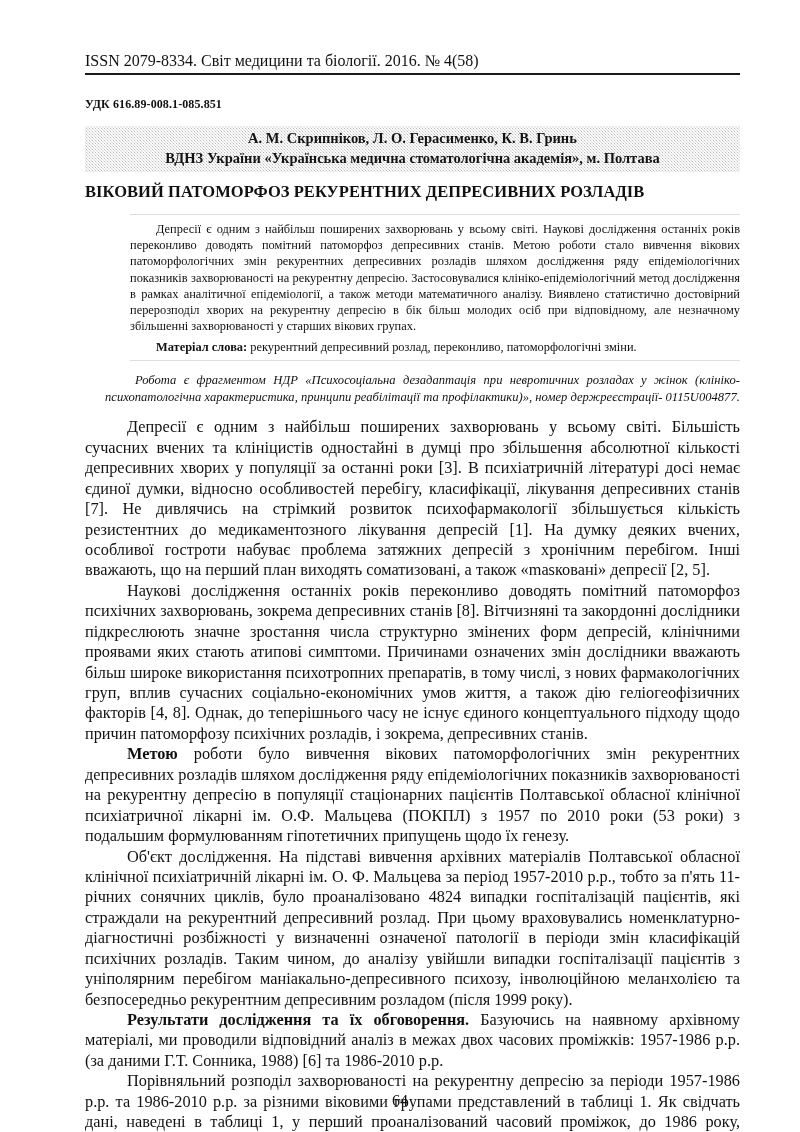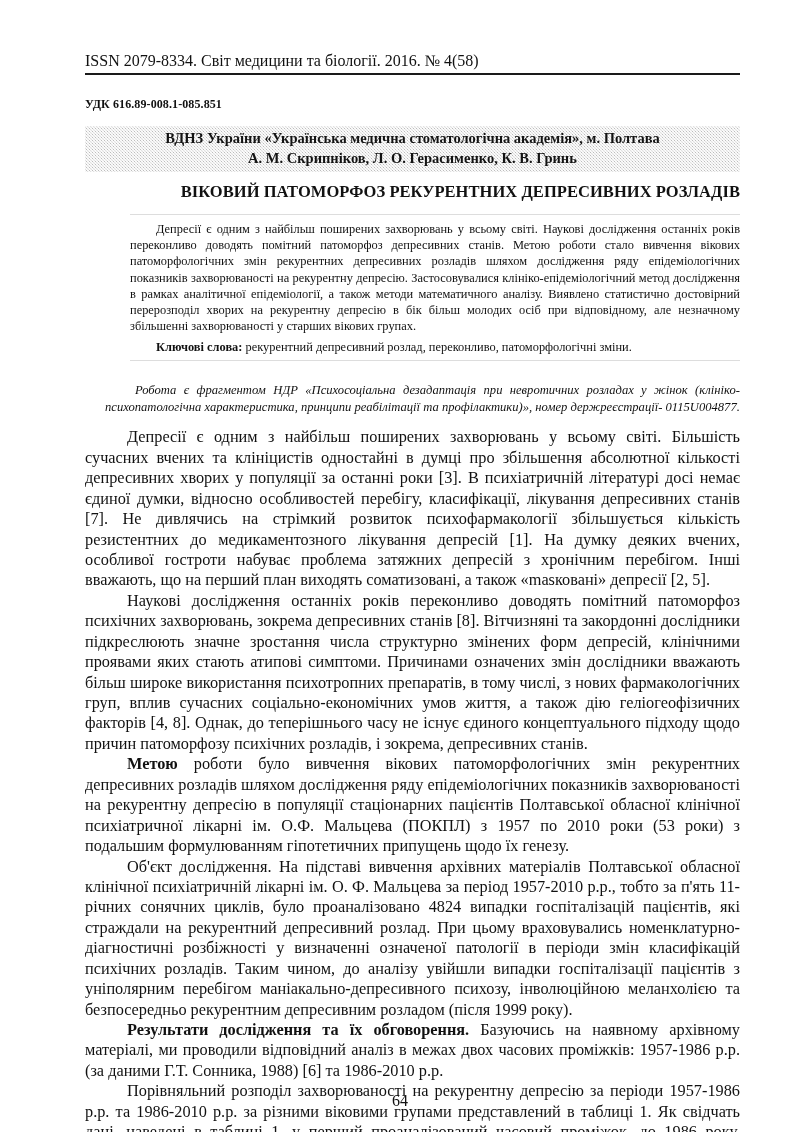--- a/index.html
+++ b/index.html
@@ -57,21 +57,21 @@
     font-weight: bold;
     font-size: 14.5px;
     line-height: 1.35;
     color: #131313;
     text-shadow: 0 0 1px rgba(255,255,255,.35);
   }
 
   
   .article-title {
     margin-top: 10px;
-    text-align: right;
+    text-align: left;
     font-weight: bold;
     font-size: 16.5px;
     letter-spacing: 0.05px;
     white-space: nowrap;
   }
 
   
   .abstract-block {
     margin-top: 12px;
     margin-left: 45px;
@@ -89,21 +89,21 @@
   }
   .abstract-block p.keywords {
     margin-top: 5px;
   }
   .abstract-block .kw-label {
     font-weight: bold;
   }
 
   
   .funding {
-    margin-top: 21px;
+    margin-top: 11px;
     margin-left: 20px;
     width: 635px;
     font-style: italic;
     font-size: 12.6px;
     line-height: 1.32;
     text-align: justify;
     text-indent: 30px;
   }
 
   
@@ -139,29 +139,29 @@
 <div class="page">
 
   <div class="content">
 
     <div>ISSN 2079-8334. Світ медицини та біології. 2016. № 4(58)</div>
     <div class="runhead-rule"></div>
 
     <div class="udc">УДК 616.89-008.1-085.851</div>
 
     <div class="authors-band">
+      <div class="line">А. М. Скрипніков, Л. О. Герасименко, К. В. Гринь</div>
       <div class="line">ВДНЗ України «Українська медична стоматологічна академія», м. Полтава</div>
-      <div class="line">А. М. Скрипніков, Л. О. Герасименко, К. В. Гринь</div>
     </div>
 
     <div class="article-title">ВІКОВИЙ ПАТОМОРФОЗ РЕКУРЕНТНИХ ДЕПРЕСИВНИХ РОЗЛАДІВ</div>
 
     <div class="abstract-block">
       <p>Депресії є одним з найбільш поширених захворювань у всьому світі. Наукові дослідження останніх років переконливо доводять помітний патоморфоз депресивних станів. Метою роботи стало вивчення вікових патоморфологічних змін рекурентних депресивних розладів шляхом дослідження ряду епідеміологічних показників захворюваності на рекурентну депресію. Застосовувалися клініко-епідеміологічний метод дослідження в рамках аналітичної епідеміології, а також методи математичного аналізу. Виявлено статистично достовірний перерозподіл хворих на рекурентну депресію в бік більш молодих осіб при відповідному, але незначному збільшенні захворюваності у старших вікових групах.</p>
-      <p class="keywords"><span class="kw-label">Ключові слова:</span><span> рекурентний депресивний розлад, переконливо, патоморфологічні зміни.</span></p>
+      <p class="keywords"><span class="kw-label">Матеріал слова:</span><span> рекурентний депресивний розлад, переконливо, патоморфологічні зміни.</span></p>
     </div>
 
     <div class="funding">Робота є фрагментом НДР «Психосоціальна дезадаптація при невротичних розладах у жінок (клініко-психопатологічна характеристика, принципи реабілітації та профілактики)», номер держреєстрації- 0115U004877.</div>
 
     <div class="body-text">
       <p><span class="lead"></span><span>Депресії є одним з найбільш поширених захворювань у всьому світі. Більшість сучасних вчених та клініцистів одностайні в думці про збільшення абсолютної кількості депресивних хворих у популяції за останні роки [3]. В психіатричній літературі досі немає єдиної думки, відносно особливостей перебігу, класифікації, лікування депресивних станів [7]. Не дивлячись на стрімкий розвиток психофармакології збільшується кількість резистентних до медикаментозного лікування депресій [1]. На думку деяких вчених, особливої гостроти набуває проблема затяжних депресій з хронічним перебігом. Інші вважають, що на перший план виходять соматизовані, а також «masковані» депресії [2, 5].</span></p>
       <p><span class="lead"></span><span>Наукові дослідження останніх років переконливо доводять помітний патоморфоз психічних захворювань, зокрема депресивних станів [8]. Вітчизняні та закордонні дослідники підкреслюють значне зростання числа структурно змінених форм депресій, клінічними проявами яких стають атипові симптоми. Причинами означених змін дослідники вважають більш широке використання психотропних препаратів, в тому числі, з нових фармакологічних груп, вплив сучасних соціально-економічних умов життя, а також дію геліогеофізичних факторів [4, 8]. Однак, до теперішнього часу не існує єдиного концептуального підходу щодо причин патоморфозу психічних розладів, і зокрема, депресивних станів.</span></p>
       <p><span class="lead">Метою</span><span> роботи було вивчення вікових патоморфологічних змін рекурентних депресивних розладів шляхом дослідження ряду епідеміологічних показників захворюваності на рекурентну депресію в популяції стаціонарних пацієнтів Полтавської обласної клінічної психіатричної лікарні ім. О.Ф. Мальцева (ПОКПЛ) з 1957 по 2010 роки (53 роки) з подальшим формулюванням гіпотетичних припущень щодо їх генезу.</span></p>
       <p><span class="lead"></span><span>Об'єкт дослідження. На підставі вивчення архівних матеріалів Полтавської обласної клінічної психіатричній лікарні ім. О. Ф. Мальцева за період 1957-2010 р.р., тобто за п'ять 11-річних сонячних циклів, було проаналізовано 4824 випадки госпіталізацій пацієнтів, які страждали на рекурентний депресивний розлад. При цьому враховувались номенклатурно-діагностичні розбіжності у визначенні означеної патології в періоди змін класифікацій психічних розладів. Таким чином, до аналізу увійшли випадки госпіталізації пацієнтів з уніполярним перебігом маніакально-депресивного психозу, інволюційною меланхолією та безпосередньо рекурентним депресивним розладом (після 1999 року).</span></p>
       <p><span class="lead">Результати дослідження та їх обговорення.</span><span> Базуючись на наявному архівному матеріалі, ми проводили відповідний аналіз в межах двох часових проміжків: 1957-1986 р.р. (за даними Г.Т. Сонника, 1988) [6] та 1986-2010 р.р.</span></p>

